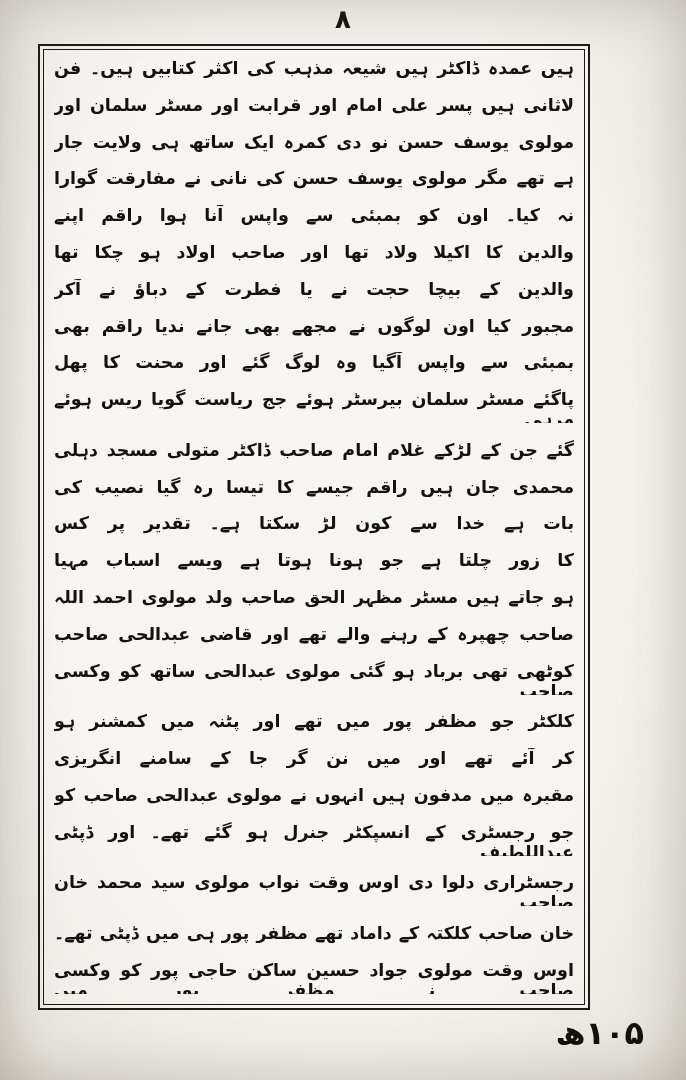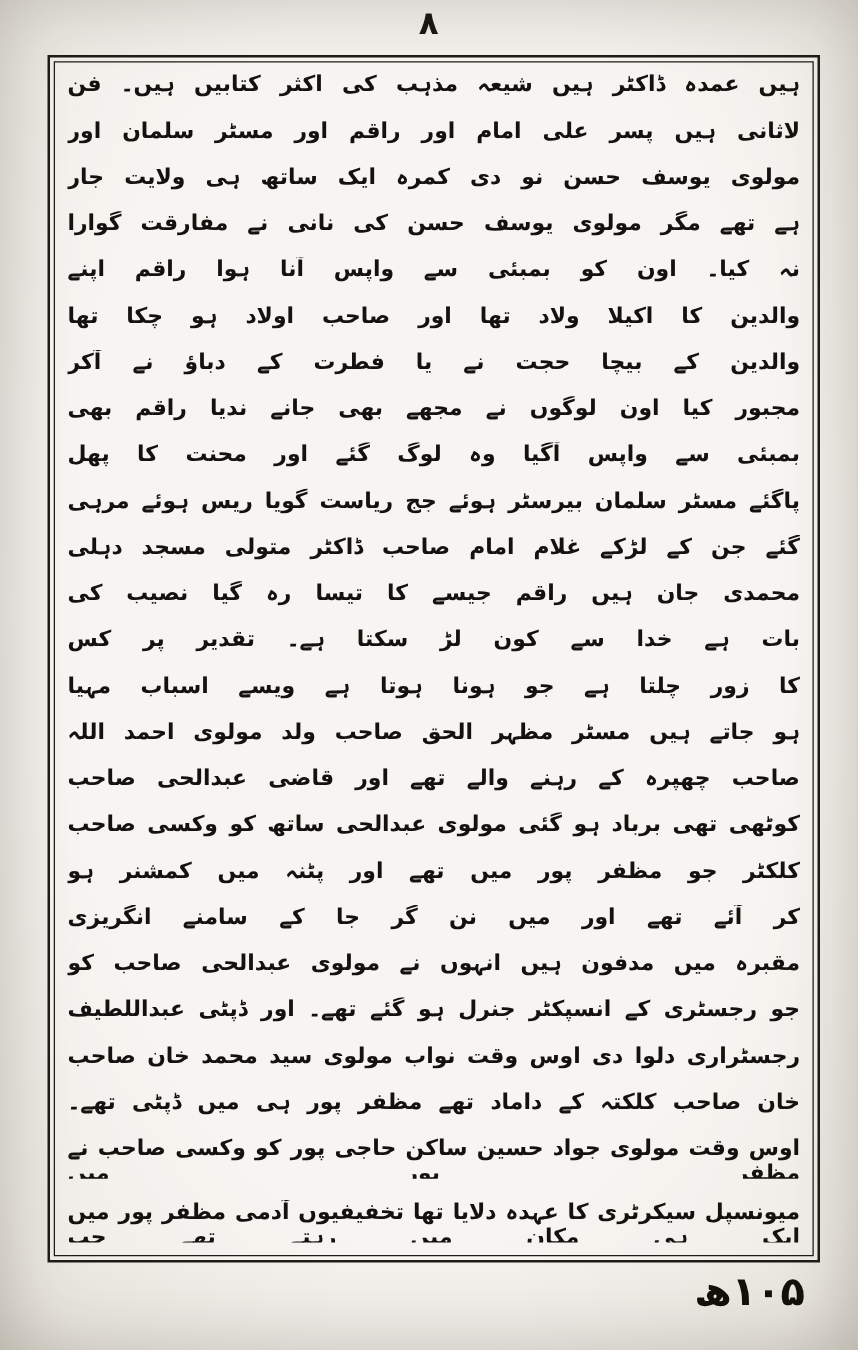--- a/index.html
+++ b/index.html
@@ -29,21 +29,21 @@
     right: 0;
     text-align: center;
     font-size: 26px;
     font-weight: bold;
     color: #1a1713;
   }
   .frame {
     position: absolute;
     left: 38px;
     top: 44px;
-    width: 618px;
+    width: 552px;
     height: 966px;
     box-sizing: border-box;
     border: 2px solid #1e1a15;
     padding: 3px;
     background: rgba(255,255,255,0.25);
   }
   .frame-inner {
     box-sizing: border-box;
     height: 100%;
     border: 1px solid #1e1a15;
@@ -87,21 +87,21 @@
 
   <div class="page-number-top">۸</div>
 
   <div class="frame">
     <div class="frame-inner">
       <div class="text-block">
 
           <div class="line">ہیں عمدہ ڈاکٹر ہیں شیعہ مذہب کی اکثر کتابیں ہیں۔ فن</div>
 
 
-          <div class="line">لاثانی ہیں پسر علی امام اور راقم اور مسٹر سلمان اور</div>
+          <div class="line">لاثانی ہیں پسر علی امام اور قرابت اور مسٹر سلمان اور</div>
 
           <div class="line">مولوی یوسف حسن نو دی کمرہ ایک ساتھ ہی ولایت جار</div>
 
           <div class="line">ہے تھے مگر مولوی یوسف حسن کی نانی نے مفارقت گوارا</div>
 
           <div class="line">نہ کیا۔ اون کو بمبئی سے واپس آنا ہوا راقم اپنے</div>
 
           <div class="line">والدین کا اکیلا ولاد تھا اور صاحب اولاد ہو چکا تھا</div>
 
           <div class="line">والدین کے بیچا حجت نے یا فطرت کے دباؤ نے آکر</div>
@@ -134,20 +134,19 @@
           <div class="line">مقبرہ میں مدفون ہیں انہوں نے مولوی عبدالحی صاحب کو</div>
 
           <div class="line">جو رجسٹری کے انسپکٹر جنرل ہو گئے تھے۔ اور ڈپٹی عبداللطیف</div>
 
           <div class="line">رجسٹراری دلوا دی اوس وقت نواب مولوی سید محمد خان صاحب</div>
 
           <div class="line">خان صاحب کلکتہ کے داماد تھے مظفر پور ہی میں ڈپٹی تھے۔</div>
 
           <div class="line">اوس وقت مولوی جواد حسین ساکن حاجی پور کو وکسی صاحب نے مظفر پور میں</div>
 
-          <div class="line">میونسپل سیکرٹری کا عہدہ دلایا تھا تخفیفیوں آدمی مظفر پور میں ایک ہی مکان میں رہتے تھے جب</div>
         </div>
     </div>
   </div>
 
   <div class="footer-mark">۱۰۵ھ</div>
 
 </div>
 
 </body></html>

